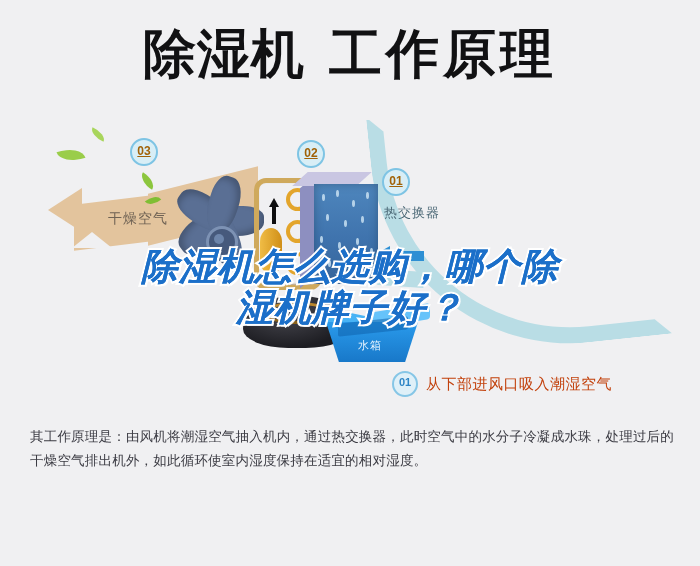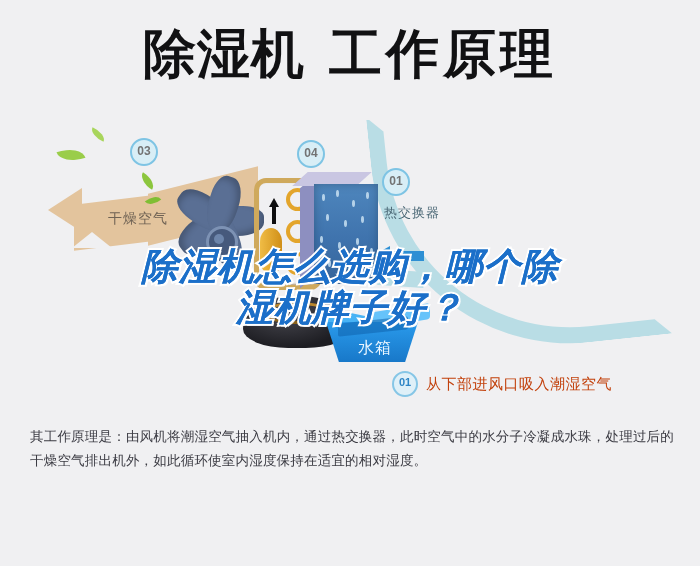--- a/index.html
+++ b/index.html
@@ -86,23 +86,24 @@
   }
   .label-wet{
     position:absolute;left:384px;top:84px;
     font-size:13px;color:#4a6775;letter-spacing:1px;
     font-family:"DejaVu Sans",sans-serif;
   }
 
   
   .pin{
     position:absolute;width:24px;height:24px;border-radius:50%;
-    background:#d8eef6;color:#737373;border:2px solid #7ec4e4;
+    background:#d8eef6;color:#a16207;border:2px solid #7ec4e4;
     font-size:12px;font-weight:bold;line-height:22px;text-align:center;
     font-family:"Liberation Sans",sans-serif;
+    text-decoration:underline;
   }
   .pin.p03{left:130px;top:18px;}
   .pin.p02{left:297px;top:20px;}
   .pin.p01{left:382px;top:48px;}
 
   
   .callout{
     position:absolute;left:328px;top:18px;
     background:#f4f4f6;border:1px solid #aaa9ad;border-radius:13px;
     padding:3px 9px;font-size:12px;color:#3b3b3f;white-space:nowrap;
@@ -202,21 +203,21 @@
   }
   .tank .lipR{
     position:absolute;left:50px;top:2px;width:62px;height:16px;
     background:#66c3fa;transform:skewY(-9deg);border-radius:3px;
   }
   .tank .inner{
     position:absolute;left:20px;top:14px;width:70px;height:13px;
     background:#0f63ad;transform:skewY(-6deg);opacity:.55;border-radius:2px;
   }
   .tank-label{
-    position:absolute;left:40px;top:32px;font-size:16px;color:#eaf6ff;
+    position:absolute;left:40px;top:32px;font-size:11px;color:#eaf6ff;
     font-family:"DejaVu Sans",sans-serif;letter-spacing:1px;
   }
 
   
   .steps{position:absolute;left:392px;top:253px;width:300px;}
   .step{display:flex;align-items:center;margin-bottom:18px;height:22px;}
   .step .num{
     flex:0 0 auto;width:22px;height:22px;border-radius:50%;
     background:#dff0f8;color:#2f86c6;border:2px solid #86c6e6;
     font-size:11px;font-weight:bold;line-height:19px;text-align:center;
@@ -286,21 +287,21 @@
 
     <div class="leaf l1"></div>
     <div class="leaf l2"></div>
     <div class="leaf l3"></div>
     <div class="leaf l4"></div>
 
     <div class="label-dry">干燥空气</div>
     <div class="label-wet">热交换器</div>
 
     <div class="pin p03">03</div>
-    <div class="pin p02">04</div>
+    <div class="pin p02">02</div>
     <div class="pin p01">01</div>
 
 
     <div class="fan">
       <div class="blade b1"></div>
       <div class="blade b2"></div>
       <div class="blade b3"></div>
       <div class="blade b4"></div>
       <div class="blade b5"></div>
       <div class="hub"></div>

